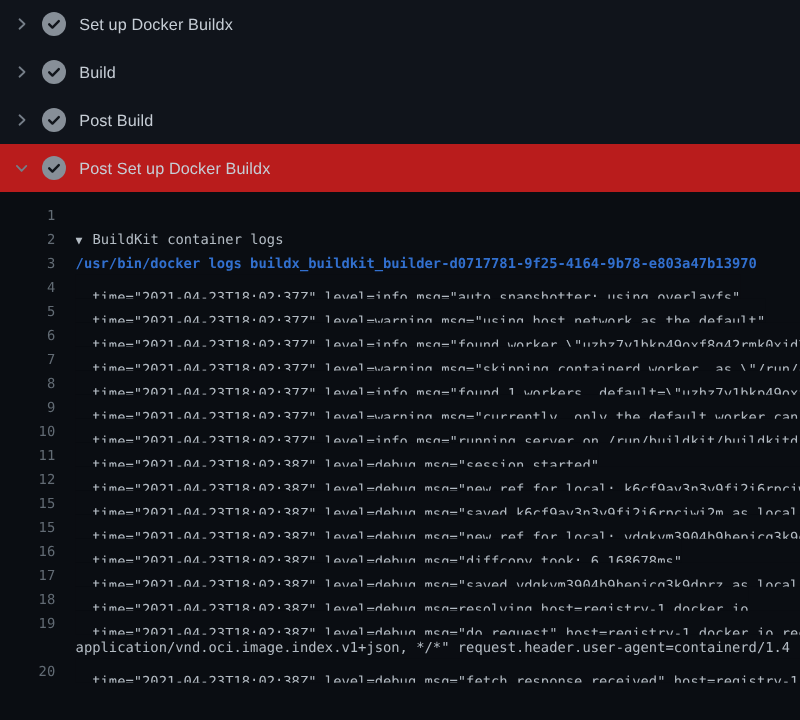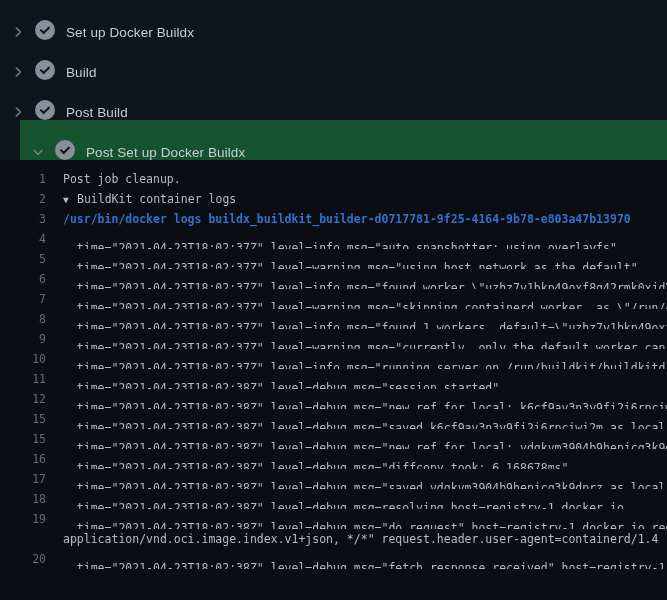--- a/index.html
+++ b/index.html
@@ -7,25 +7,25 @@
   body {
     background: #0a0d12;
     font-family: "Liberation Sans", sans-serif;
   }
 
   
   .steps { background: #10141b; }
   .step-row {
     height: 40px;
     display: flex;
-    align-items: flex-end;
+    align-items: center;
     padding-left: 10px;
     cursor: pointer;
   }
-  .step-row.highlighted { background: #14532d; margin-left: 20px; }
+  .step-row.highlighted { background: #b91c1c; }
   .chev {
     width: 16px; height: 16px;
     display: flex; align-items: center; justify-content: center;
     flex: 0 0 16px;
   }
   .chev svg { display: block; }
   .checkwrap {
     margin-left: 9px;
     width: 20px; height: 20px; flex: 0 0 20px;
   }
@@ -116,21 +116,21 @@
       </span>
       <span class="checkwrap"><svg width="20" height="20" viewBox="0 0 20 20">
           <circle cx="10" cy="10" r="10" fill="#878f98"></circle>
           <path d="M6 10.3 L8.7 13 L14 7.6" fill="none" stroke="#11151b" stroke-width="2" stroke-linecap="round" stroke-linejoin="round"></path>
         </svg></span>
       <span class="step-title">Post Set up Docker Buildx</span>
     </div>
   </div>
 <div class="log">
   <div id="log-lines">
-      <div class="log-row"><span class="ln">1</span><span class="lt plain">Post job cleanup.</span></div>
+      <div class="log-row"><span class="ln">1</span></div>
       <div class="log-row"><span class="ln">2</span><span class="lt group"><span class="tri">▼</span><span>BuildKit container logs</span></span></div>
       <div class="log-row"><span class="ln">3</span><span class="lt command">/usr/bin/docker logs buildx_buildkit_builder-d0717781-9f25-4164-9b78-e803a47b13970</span></div>
       <div class="log-row"><span class="ln">4</span><span class="lt log">  time="2021-04-23T18:02:37Z" level=info msg="auto snapshotter: using overlayfs"</span></div>
       <div class="log-row"><span class="ln">5</span><span class="lt log">  time="2021-04-23T18:02:37Z" level=warning msg="using host network as the default"</span></div>
       <div class="log-row"><span class="ln">6</span><span class="lt log">  time="2021-04-23T18:02:37Z" level=info msg="found worker \"uzhz7y1bkp49oxf8q42rmk0xjd\" [li</span></div>
       <div class="log-row"><span class="ln">7</span><span class="lt log">  time="2021-04-23T18:02:37Z" level=warning msg="skipping containerd worker, as \"/run/containerd/containerd.sock\" does not exist</span></div>
       <div class="log-row"><span class="ln">8</span><span class="lt log">  time="2021-04-23T18:02:37Z" level=info msg="found 1 workers, default=\"uzhz7y1bkp49oxf8q42rmk0xjd\""</span></div>
       <div class="log-row"><span class="ln">9</span><span class="lt log">  time="2021-04-23T18:02:37Z" level=warning msg="currently, only the default worker can be used."</span></div>
       <div class="log-row"><span class="ln">10</span><span class="lt log">  time="2021-04-23T18:02:37Z" level=info msg="running server on /run/buildkit/buildkitd.sock"</span></div>
       <div class="log-row"><span class="ln">11</span><span class="lt log">  time="2021-04-23T18:02:38Z" level=debug msg="session started"</span></div>

